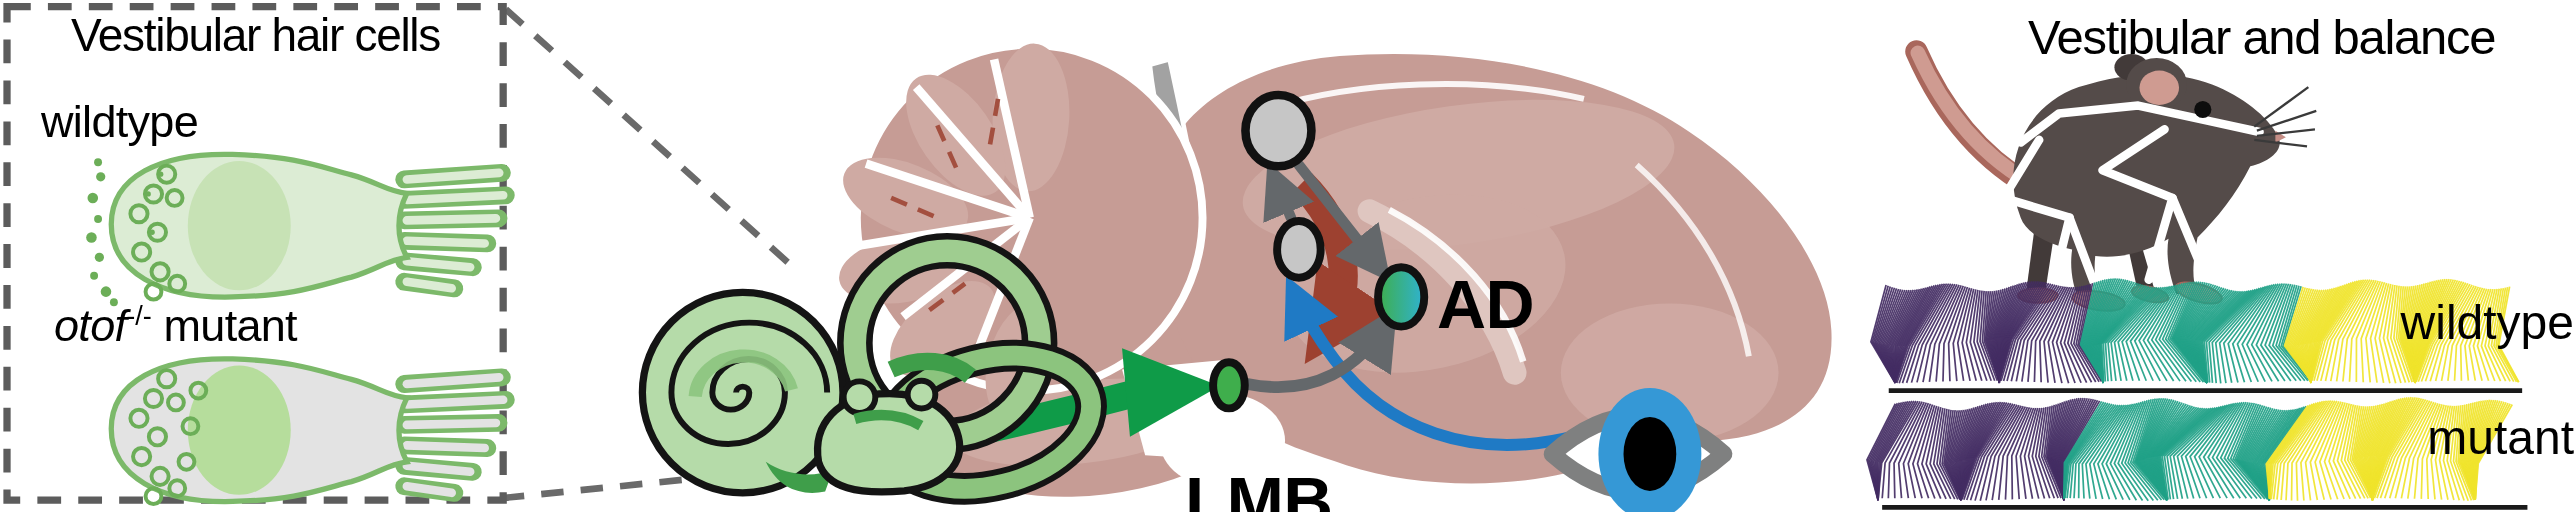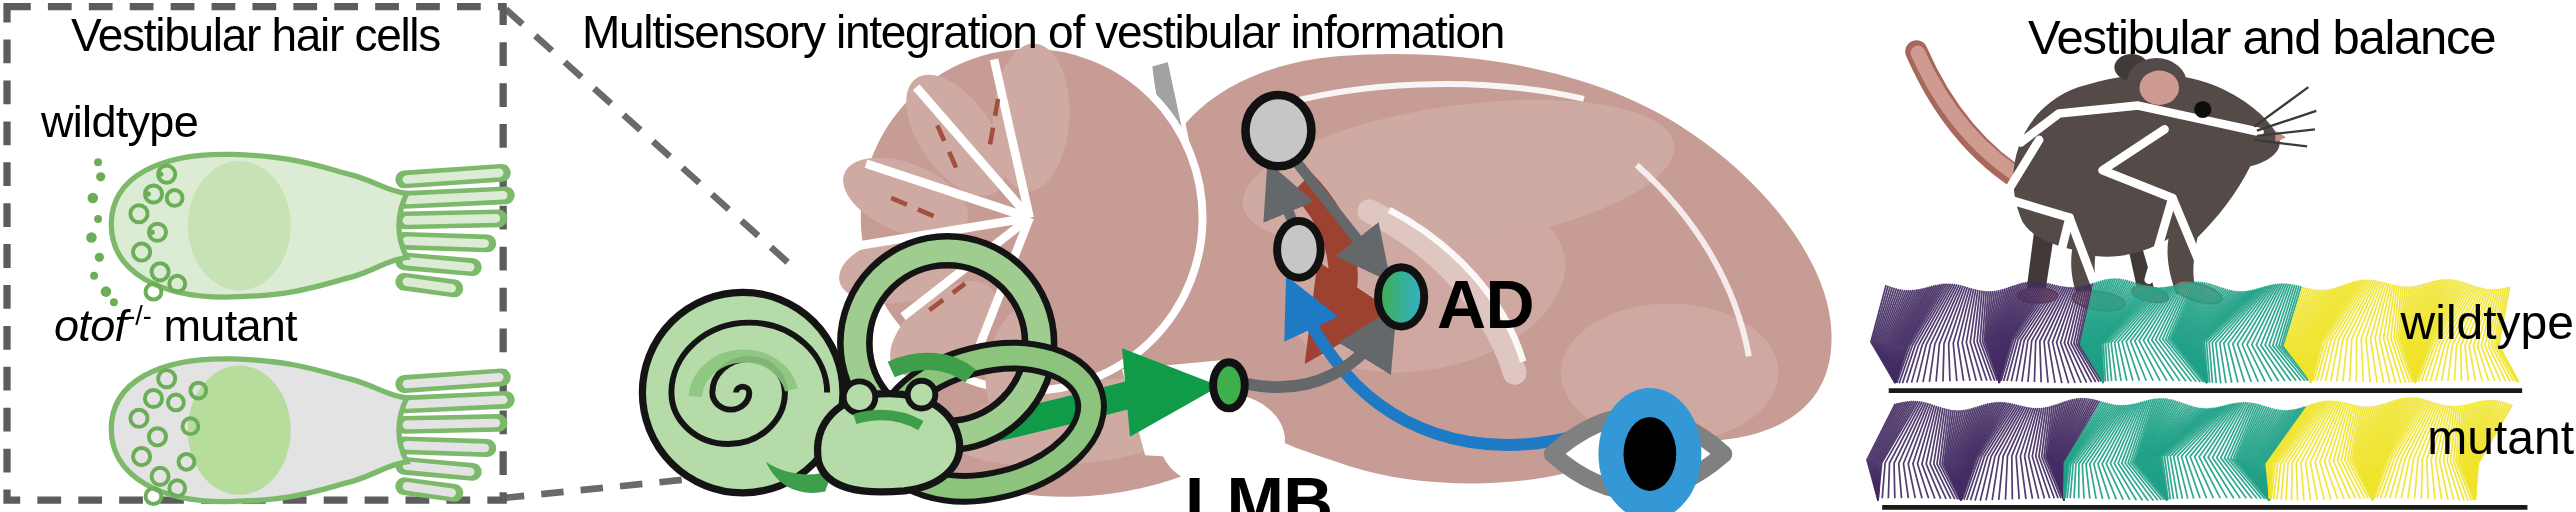--- a/index.html
+++ b/index.html
@@ -879,21 +879,20 @@
   </svg>
 
   <div class="lbl title" style="left:14.5px;top:10.6px;width:482px;">Vestibular hair cells</div>
 
   <div class="lbl sub" style="left:41px;top:98px;">wildtype</div>
 
   <div class="lbl sub" style="left:54px;top:302px;">
     <i class="gene">otof</i><sup class="allele">-/-</sup><span> mutant</span>
   </div>
 
-  <div class="lbl title" style="left:561px;top:8px;width:964px;">Multisensory integration of vestibular information</div>
 
   <div class="lbl node-lbl" style="left:1185px;top:418px;font-size:69px;margin-top:48px;">LMB</div>
 
   <div class="lbl node-lbl" style="left:1437px;top:269px;font-size:68px;">AD</div>
 
   <div class="lbl title" style="left:1947px;top:12px;width:629px;font-size:49px;">Vestibular and balance</div>
 
   <div class="lbl trace-lbl" style="left:2310px;top:298px;width:264px;">wildtype</div>
 
   <div class="lbl trace-lbl" style="left:2310px;top:413px;width:264px;">mutant</div>

